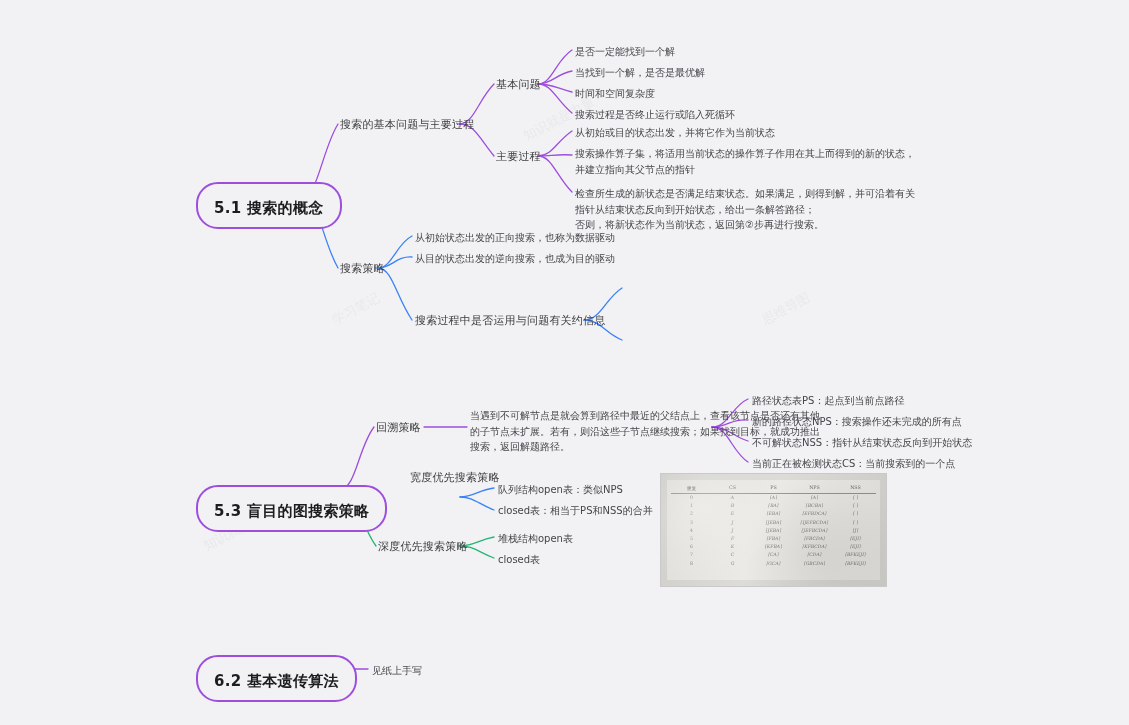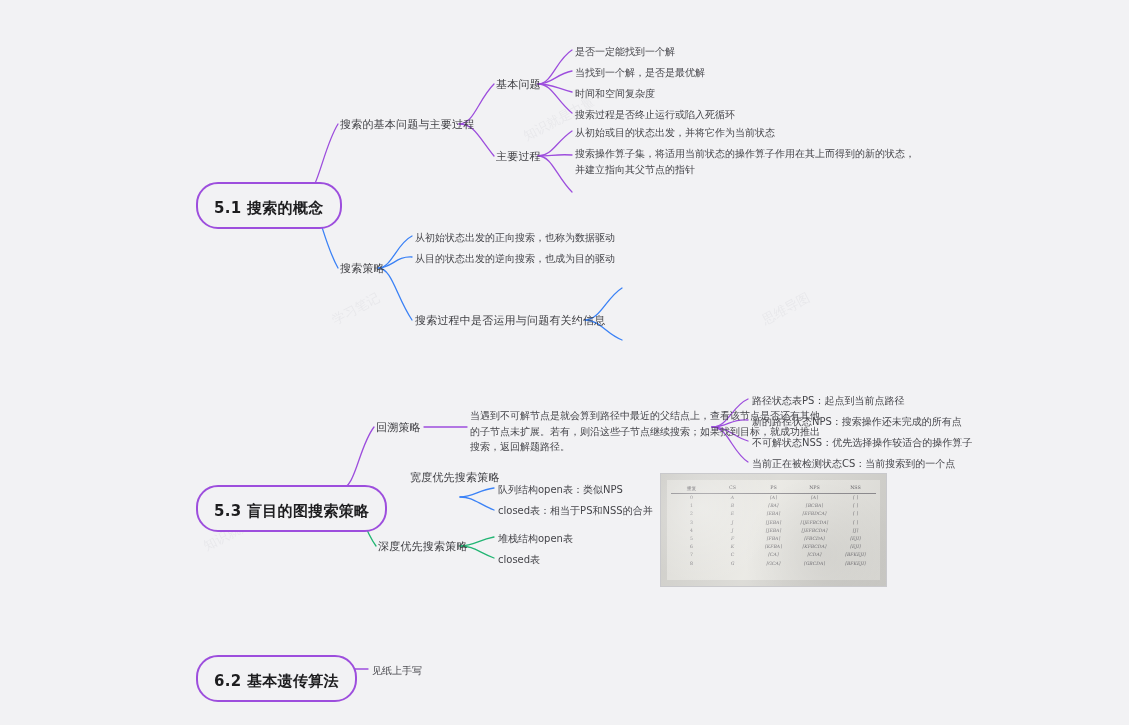--- a/index.html
+++ b/index.html
@@ -171,37 +171,40 @@
   <div class="node lbl" style="left:496px;top:149px;">主要过程</div>
 
   <div class="node leaf" style="left:575px;top:44px;">是否一定能找到一个解</div>
   <div class="node leaf" style="left:575px;top:65px;">当找到一个解，是否是最优解</div>
   <div class="node leaf" style="left:575px;top:86px;">时间和空间复杂度</div>
   <div class="node leaf" style="left:575px;top:107px;">搜索过程是否终止运行或陷入死循环</div>
 
   <div class="node leaf wrap" style="left:575px;top:125px;">从初始或目的状态出发，并将它作为当前状态</div>
   <div class="node leaf wrap" style="left:575px;top:146px;">搜索操作算子集，将适用当前状态的操作算子作用在其上而得到的新的状态，
 并建立指向其父节点的指针</div>
+  <div class="node leaf wrap" style="left:575px;top:186px;">检查所生成的新状态是否满足结束状态。如果满足，则得到解，并可沿着有关
+指针从结束状态反向到开始状态，给出一条解答路径；
+否则，将新状态作为当前状态，返回第②步再进行搜索。</div>
 
   <div class="node leaf" style="left:415px;top:230px;">从初始状态出发的正向搜索，也称为数据驱动</div>
   <div class="node leaf" style="left:415px;top:251px;">从目的状态出发的逆向搜索，也成为目的驱动</div>
   <div class="node lbl" style="left:415px;top:313px;">搜索过程中是否运用与问题有关约信息</div>
 
 
   <div class="node lbl" style="left:376px;top:420px;">回溯策略</div>
   <div class="node lbl" style="left:378px;top:470px;margin-left:32px;">宽度优先搜索策略</div>
   <div class="node lbl" style="left:378px;top:539px;">深度优先搜索策略</div>
 
   <div class="node leaf wrap" style="left:470px;top:408px;">当遇到不可解节点是就会算到路径中最近的父结点上，查看该节点是否还有其他
 的子节点未扩展。若有，则沿这些子节点继续搜索；如果找到目标，就成功推出
 搜索，返回解题路径。</div>
 
   <div class="node leaf" style="left:752px;top:393px;">路径状态表PS：起点到当前点路径</div>
   <div class="node leaf" style="left:752px;top:414px;">新的路径状态NPS：搜索操作还未完成的所有点</div>
-  <div class="node leaf" style="left:752px;top:435px;">不可解状态NSS：优先选择操作较适合的操作算子</div>
+  <div class="node leaf" style="left:752px;top:435px;">不可解状态NSS：指针从结束状态反向到开始状态</div>
   <div class="node leaf" style="left:752px;top:456px;">当前正在被检测状态CS：当前搜索到的一个点</div>
 
   <div class="node leaf" style="left:498px;top:482px;">队列结构open表：类似NPS</div>
   <div class="node leaf" style="left:498px;top:503px;">closed表：相当于PS和NSS的合并</div>
   <div class="node leaf" style="left:498px;top:531px;">堆栈结构open表</div>
   <div class="node leaf" style="left:498px;top:552px;">closed表</div>
 
   <div class="photo" style="left:660px;top:473px;width:225px;height:112px;">
     <div class="inner"></div>
     <div class="ptab">

